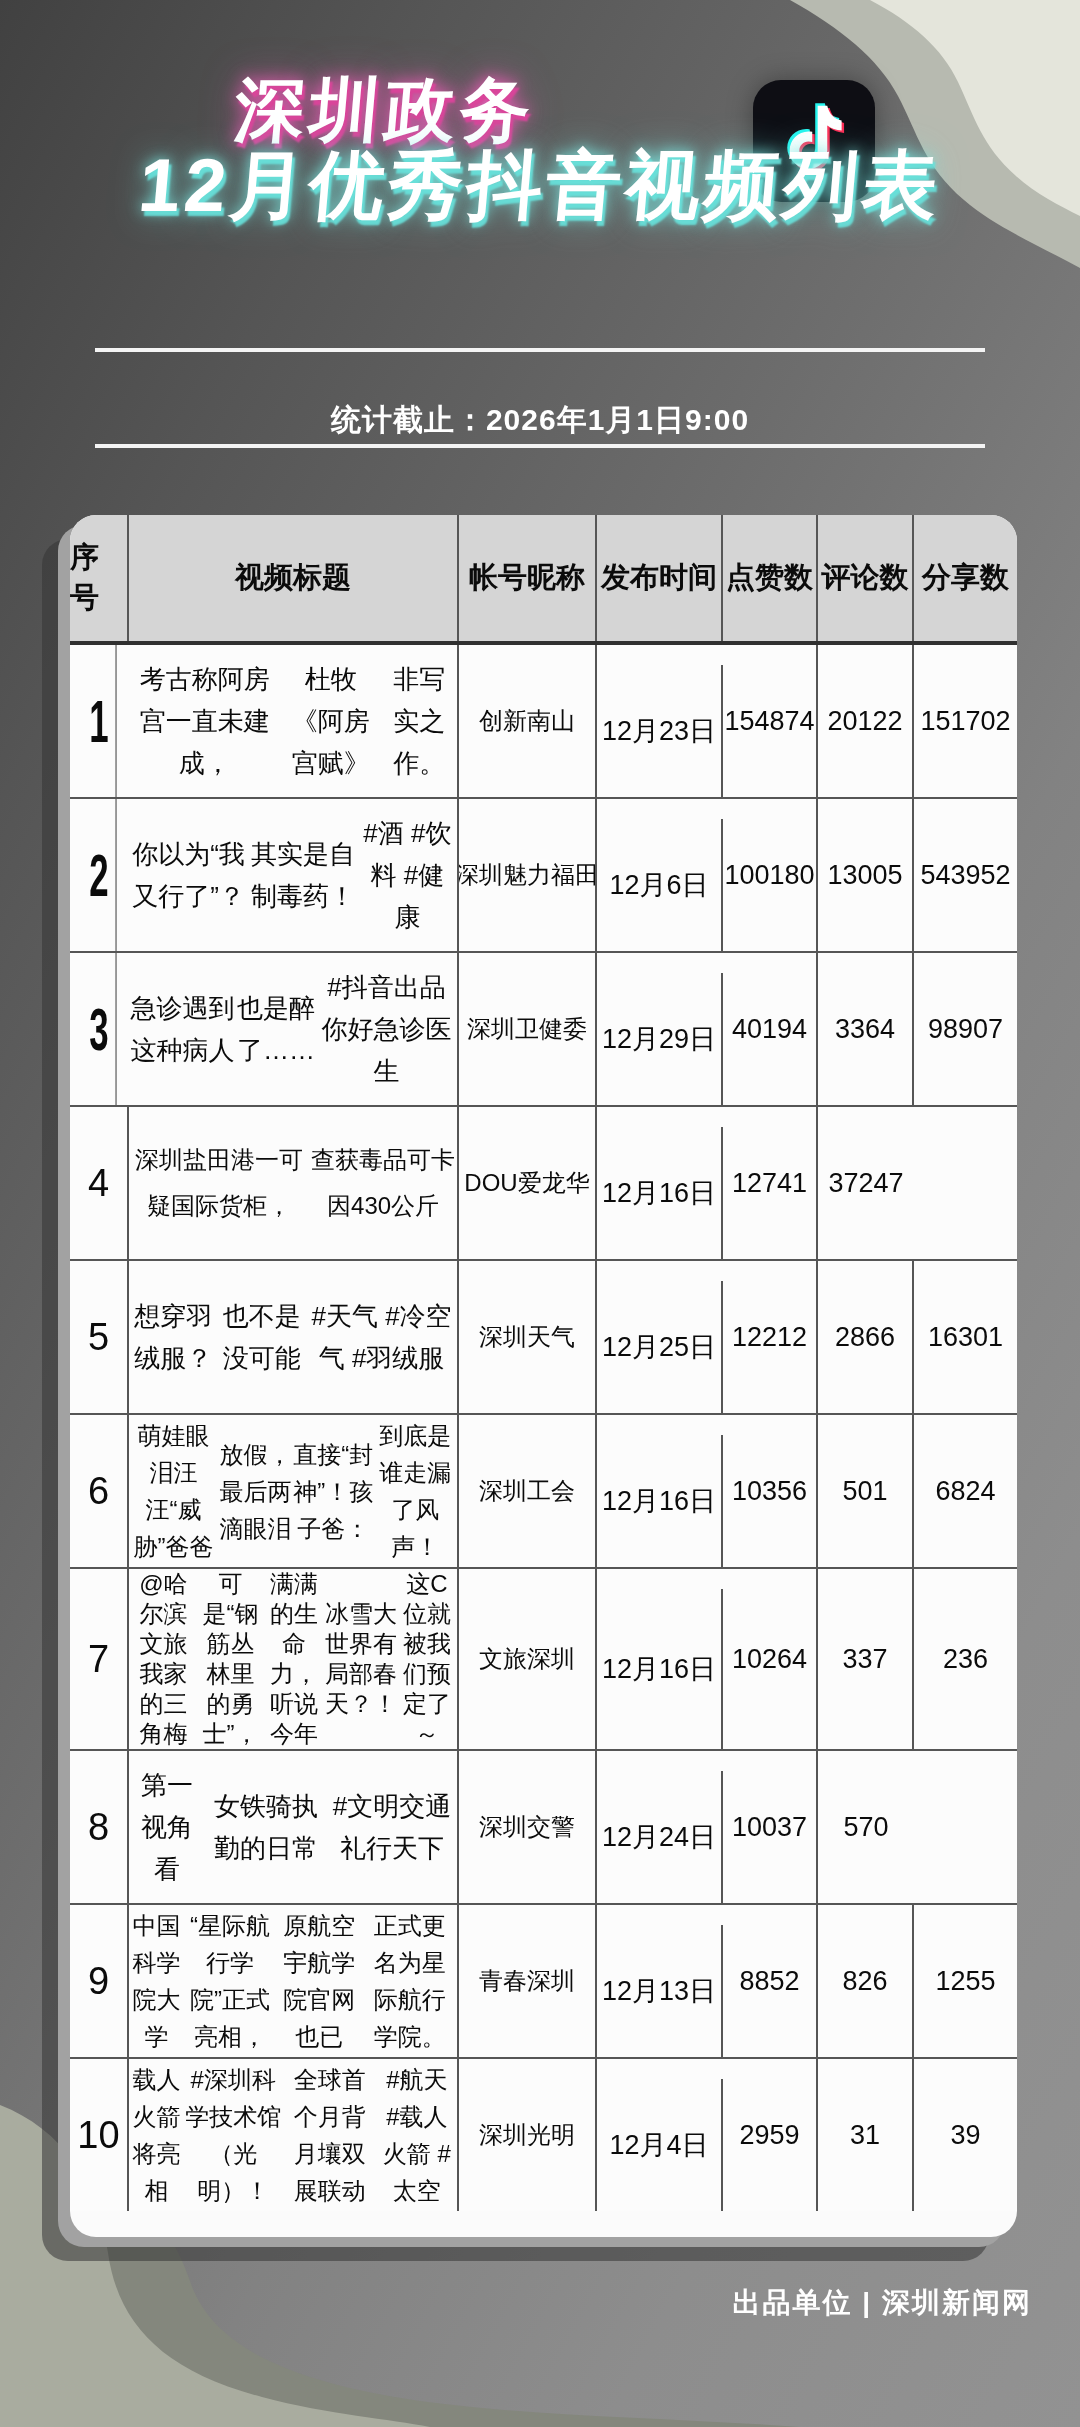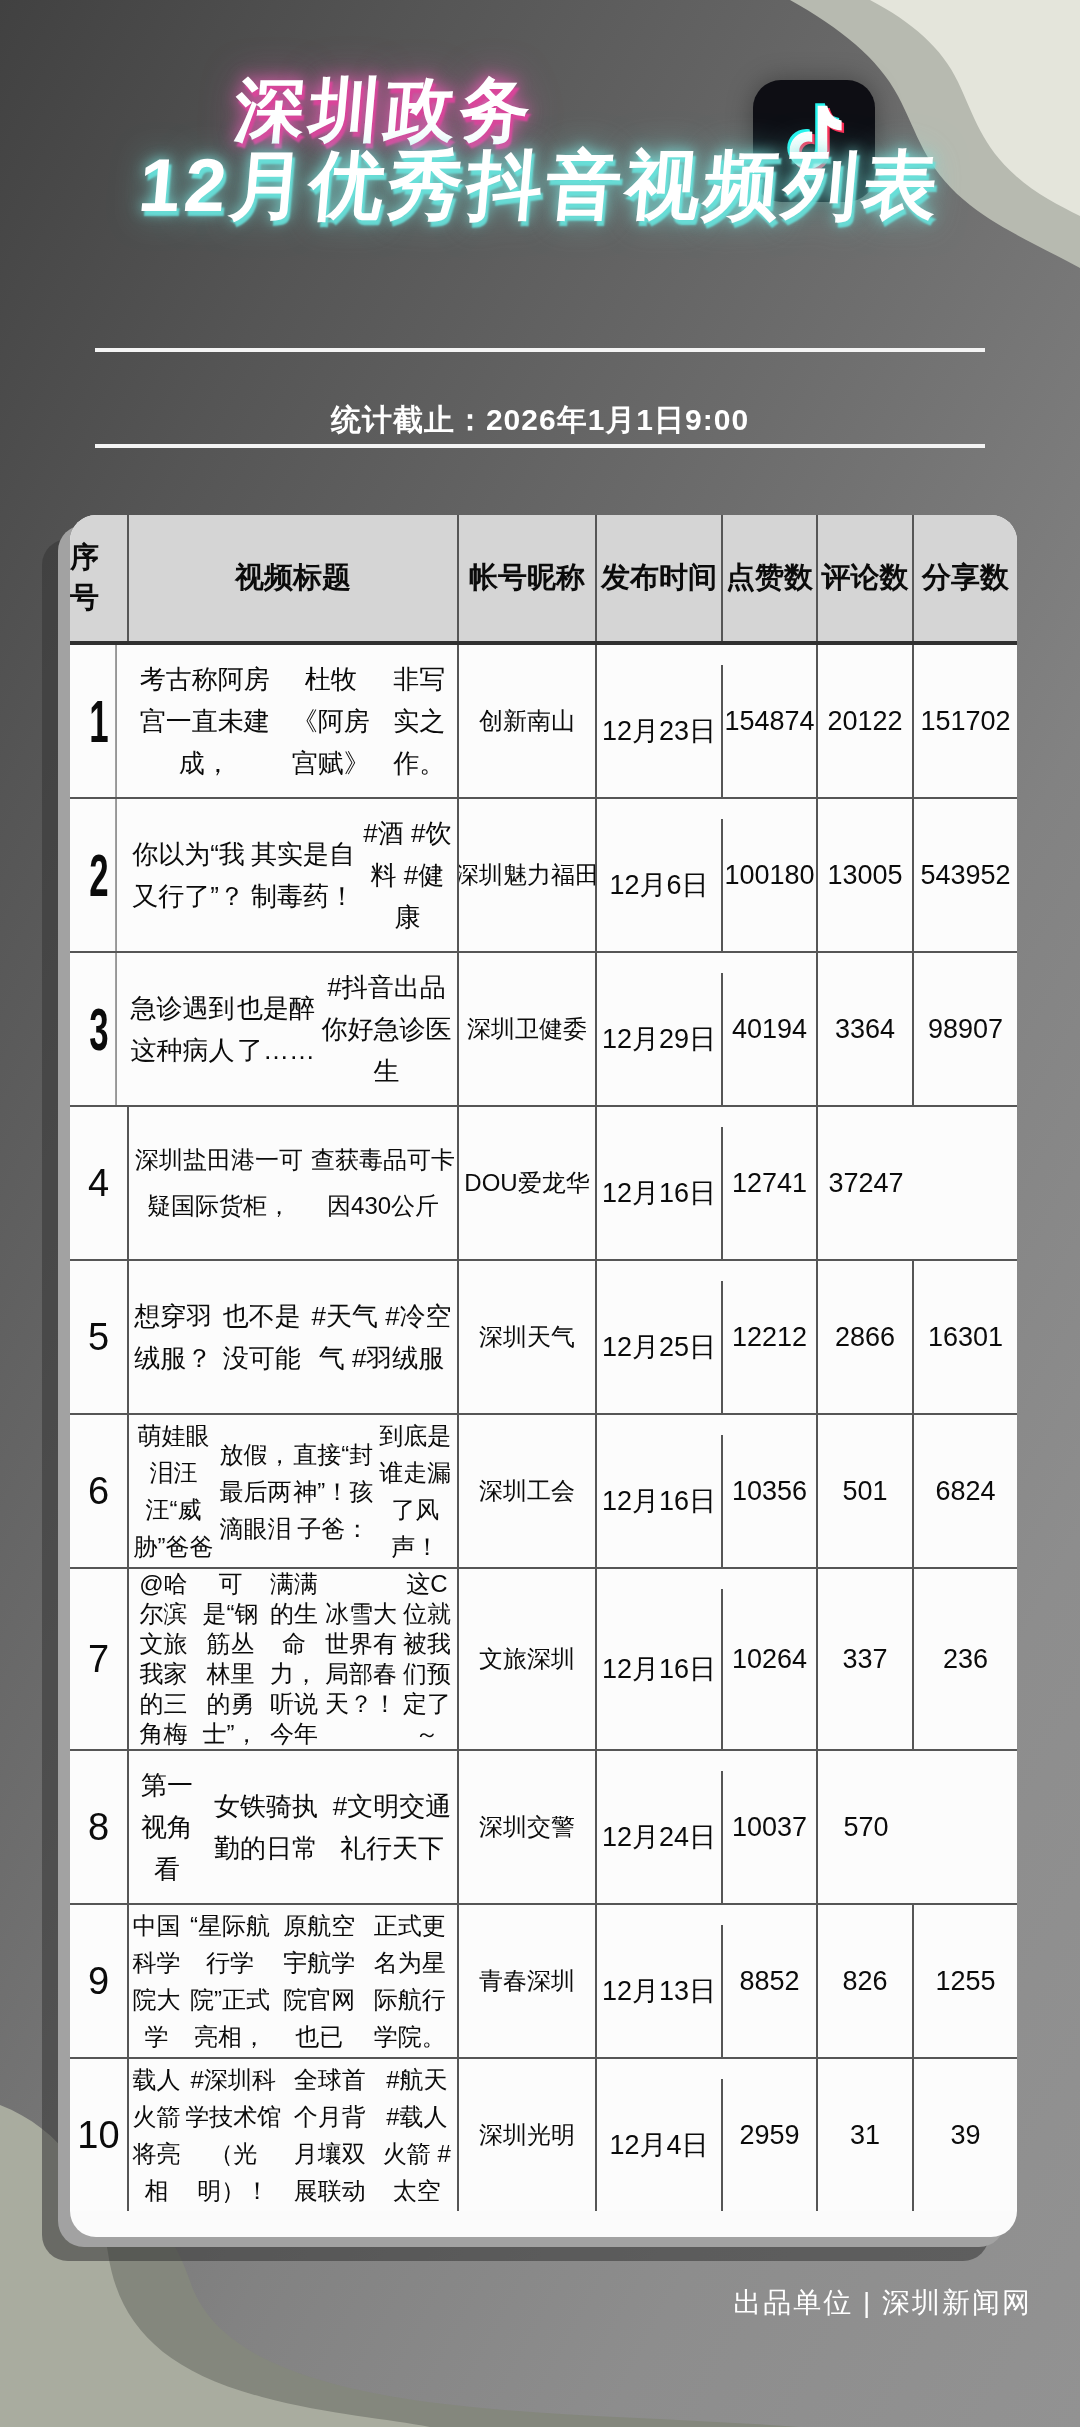--- a/index.html
+++ b/index.html
@@ -52,21 +52,21 @@
   .td.title{font-size:26px;line-height:42px;}
   .td.title.lh2{line-height:46px;}
   .td.title.fs24{font-size:24px;}
   .td.title.lh4{line-height:37px;align-items:center;}
   .td.title.lh5{line-height:30px;}
   .rank{font-size:38px;font-weight:500;}
   .rank.top3{font-size:60px;font-weight:900;transform:scaleX(.58);}
   .account{font-size:24px;white-space:nowrap;}
   .date{font-size:27px;white-space:nowrap;margin-top:20px;}
   .num{font-size:27px;}
-  .credit{position:absolute;top:2284px;right:48px;font-size:28px;font-weight:normal;color:#fff;letter-spacing:2px;}
+  .credit{position:absolute;top:2284px;right:48px;font-size:28px;font-weight:bold;color:#fff;letter-spacing:2px;}
 </style>
 </head>
 <body>
 
 <div class="page">
 
   <svg class="decor decor-tr" width="360" height="320" viewBox="0 0 360 320">
     <path fill="#b7bab0" d="M70 0 C120 28 158 58 178 96 C198 134 204 166 244 200 C274 226 312 242 360 268 L360 0 Z"></path>
     <path fill="#e4e5db" d="M150 0 C192 22 222 48 238 82 C254 116 262 146 296 176 C316 194 340 206 360 216 L360 0 Z"></path>
   </svg>

